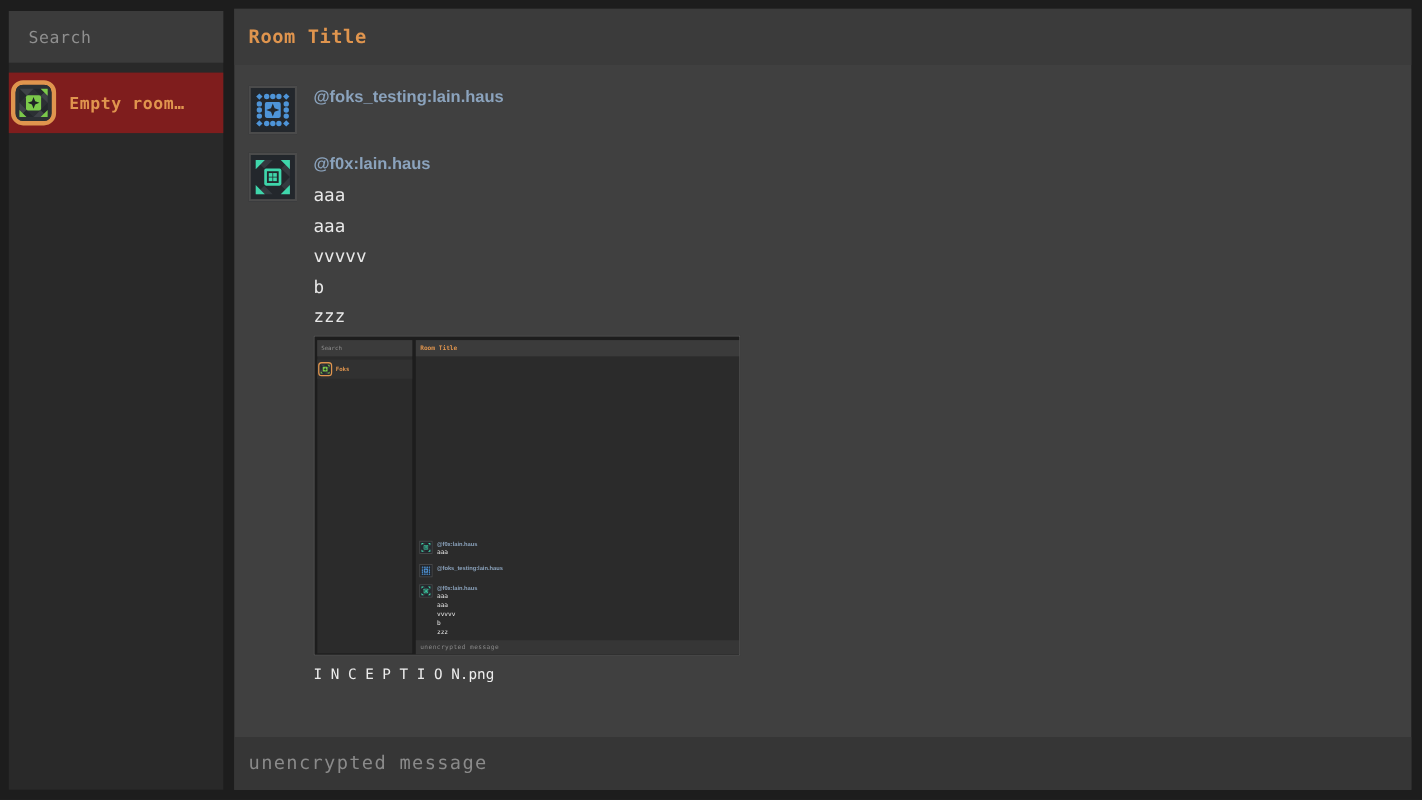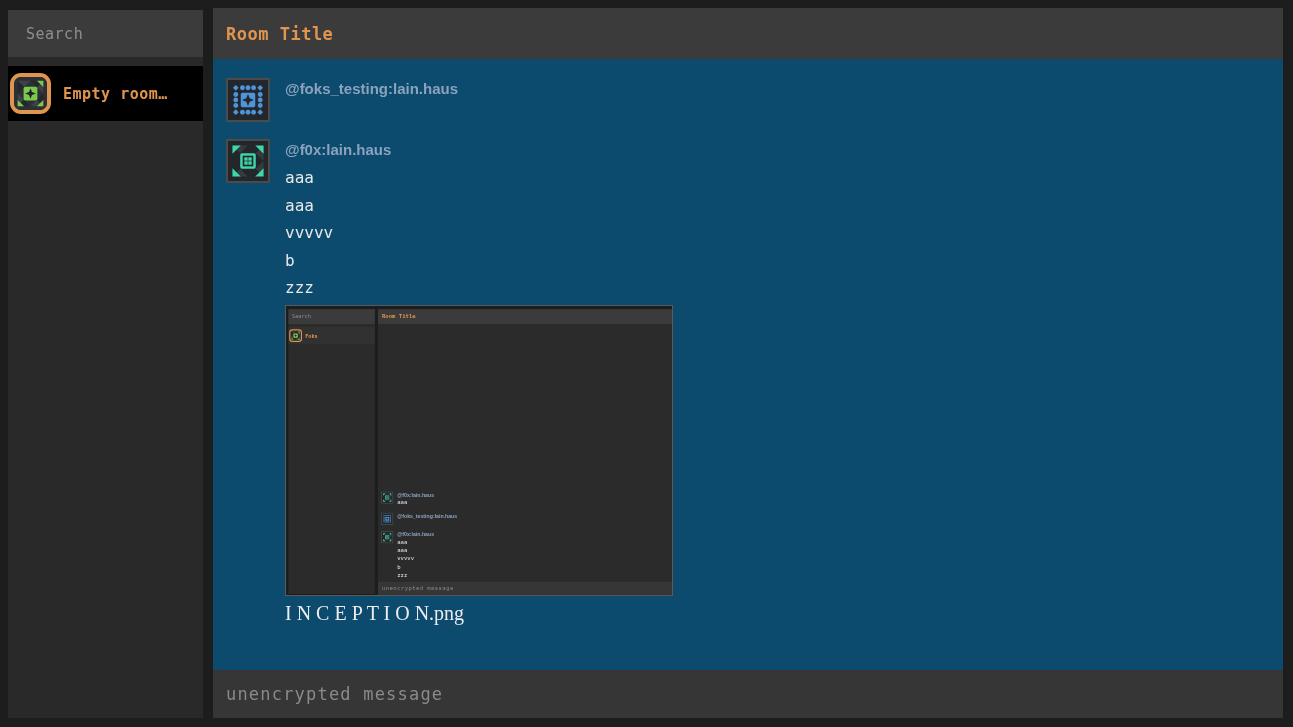--- a/index.html
+++ b/index.html
@@ -11,40 +11,40 @@
     overflow:hidden;
   }
 
   
   .sidebar { position:absolute; left:8px; top:10px; width:195px; height:708px; background:#292929; }
   .search {
     display:block; width:100%; height:47px; background:#3b3b3b; border:none; outline:none;
     padding:0 18px; font:15px "DejaVu Sans Mono", monospace; color:#cfcfcf; letter-spacing:.5px;
   }
   .search::placeholder { color:#8f8f8f; }
-  .room-item { margin-top:9px; height:55px; background:#000000; display:flex; align-items:center; padding-left:2px; }
+  .room-item { margin-top:9px; height:55px; background:#7f1d1d; display:flex; align-items:center; padding-left:2px; }
   .room-avatar { width:41px; height:41px; border:4px solid #e0954e; border-radius:11px; overflow:hidden; background:#2c3034; flex:none; }
   .room-avatar svg, .avatar svg, .m-avatar svg, .m-room-avatar svg { display:block; width:100%; height:100%; }
   .room-label { margin-left:12px; color:#e0954e; font-weight:bold; font-size:15px; letter-spacing:.5px; white-space:nowrap; overflow:hidden; }
 
   
-  .main { position:absolute; left:213px; top:8px; width:1070px; height:710px; background:#0c4a6e; }
+  .main { position:absolute; left:213px; top:8px; width:1070px; height:710px; background:#404040; }
   .main-header { height:51px; background:#3b3b3b; display:flex; align-items:center; padding-left:13px; }
   .room-title { color:#e0954e; font-weight:bold; font-size:17px; letter-spacing:.5px; }
 
   .timeline { position:absolute; left:0; right:0; top:51px; bottom:48px; padding:19px 25px 13px 13px; overflow:hidden; }
   .message { display:flex; margin-bottom:17px; }
   .avatar { width:44px; height:44px; border:2px solid #4b4b4b; background:#23272c; flex:none; }
   .msg-body { margin-left:15px; min-width:0; }
   .sender { font-family:"Liberation Sans", sans-serif; font-weight:bold; font-size:15px; color:#8ba3bd; line-height:18px; padding-top:2px; }
   .msg-line { font-size:16px; color:#e8e8e8; line-height:27.5px; white-space:pre; }
   .msg-lines { margin-top:5px; }
 
   .attachment { width:388px; height:291px; border:1px solid #5a5a5a; margin-top:3px; position:relative; overflow:hidden; background:#1d1d1d; cursor:pointer; }
-  .caption { font-size:20px; color:#ececec; line-height:27px; margin-top:4px; white-space:pre;font-family:Liberation Serif, serif; }
+  .caption { font-size:13px; color:#ececec; line-height:27px; margin-top:4px; white-space:pre; }
 
   .composer { position:absolute; left:0; right:0; bottom:0; height:48px; background:#363636; }
   .composer input {
     width:100%; height:100%; background:transparent; border:none; outline:none;
     padding:0 13px; font:17px "DejaVu Sans Mono", monospace; color:#cfcfcf; letter-spacing:1.2px;
   }
   .composer input::placeholder { color:#8a8a8a; }
 
   
   .mini-app { position:absolute; left:0; top:0; width:970px; height:728px; background:#1d1d1d;

